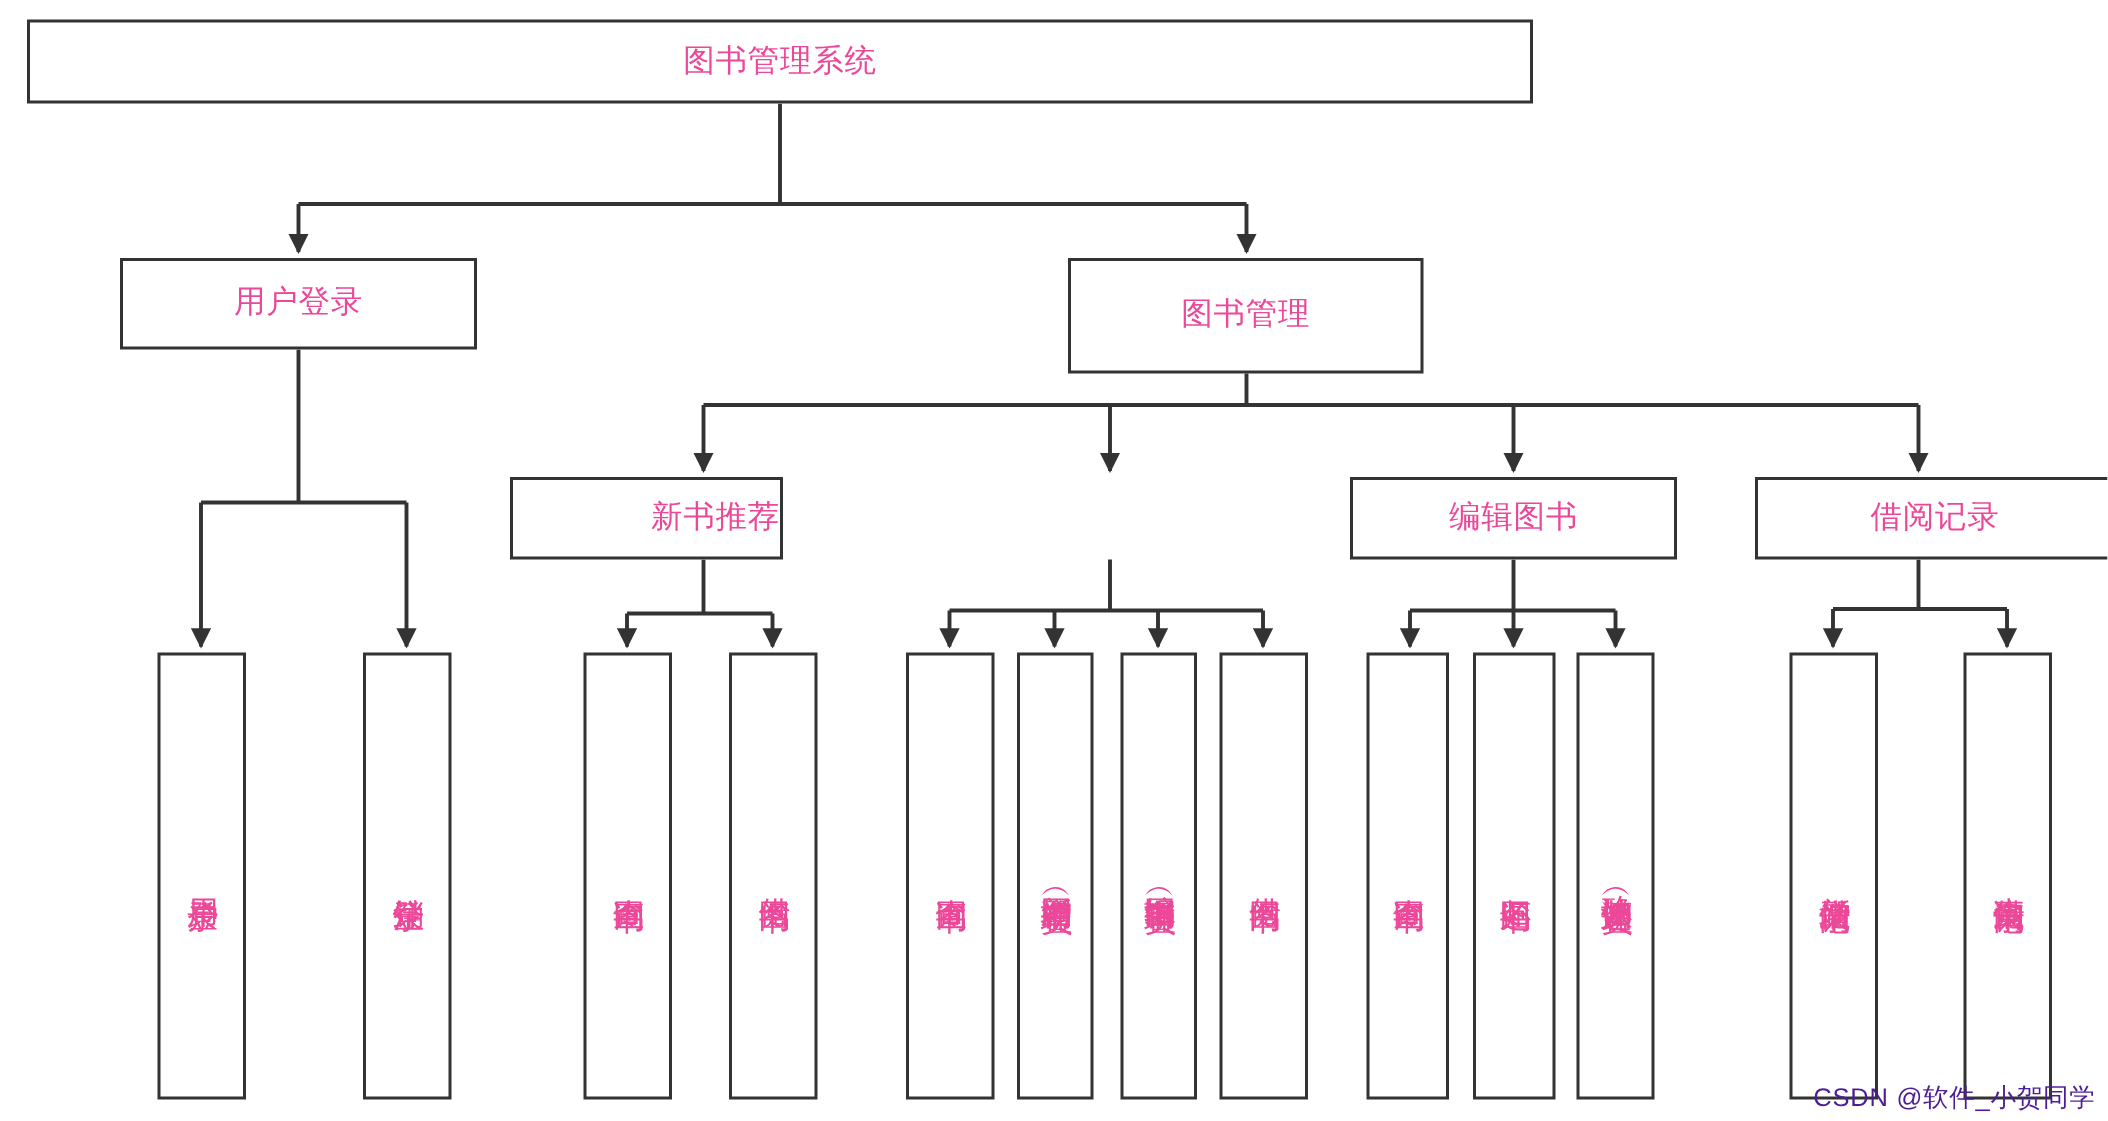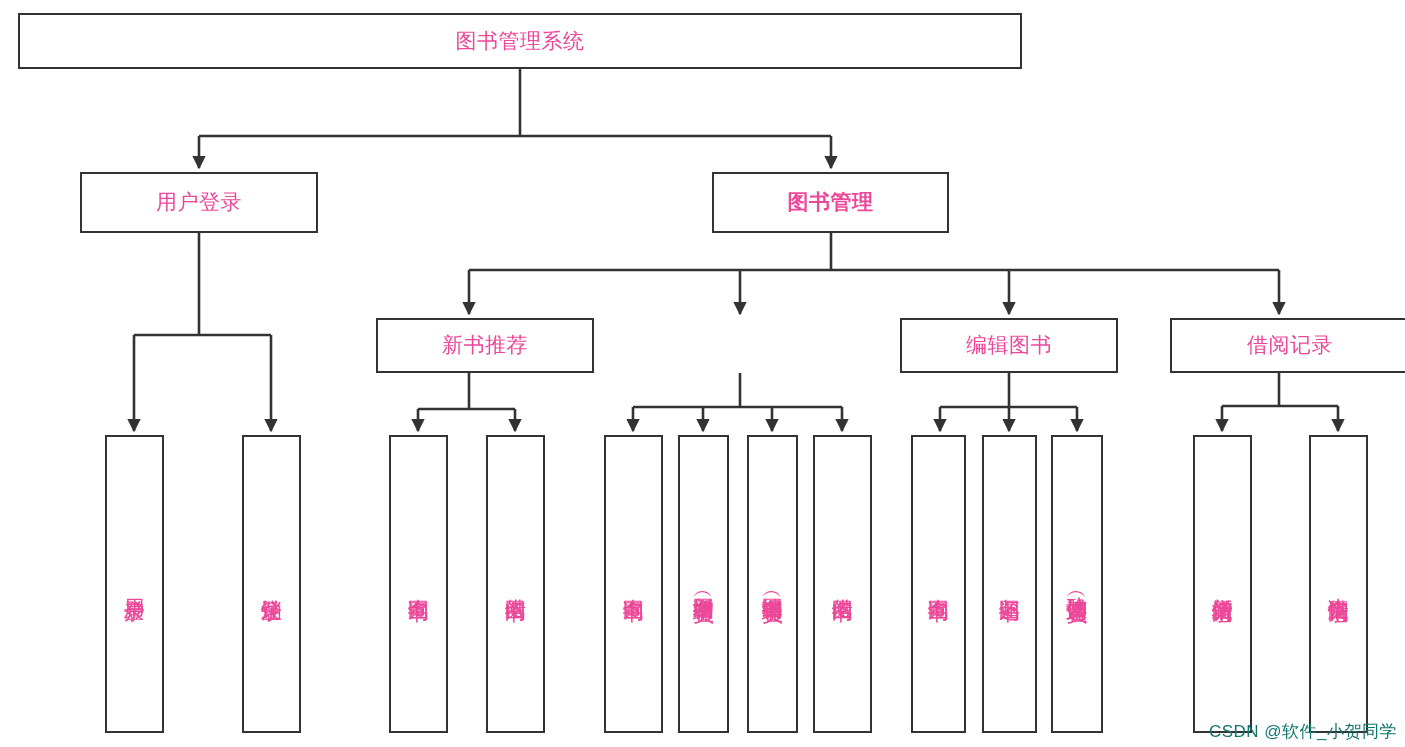--- a/index.html
+++ b/index.html
@@ -61,21 +61,21 @@
     max-height: 100%;
   }
   .leaf .v-label {
     padding: 4px 0;
   }
   #watermark {
     position: absolute;
     right: 8px;
     bottom: 4px;
     font-size: 17px;
-    color: #0f766e;
+    color: #4c1d95;
     white-space: nowrap;
     z-index: 5;
     letter-spacing: 0.5px;
   }
 </style>
 </head>
 <body>
 
 <div id="canvas">
 
@@ -130,25 +130,25 @@
     </g>
   </svg>
 
   <div class="node root" style="left:18px; top:13px; width:1004px; height:56px;">
     <span class="node-label h-label">图书管理系统</span>
   </div>
 
   <div class="node" style="left:80px; top:172px; width:238px; height:61px;">
     <span class="node-label h-label">用户登录</span>
   </div>
-  <div class="node" style="left:712px; top:172px; width:237px; height:61px;font-weight:bold;">
+  <div class="node" style="left:712px; top:172px; width:237px; height:77px;">
     <span class="node-label h-label">图书管理</span>
   </div>
 
-  <div class="node" style="left:376px; top:318px; width:218px; height:55px;">
+  <div class="node" style="left:340px; top:318px; width:182px; height:55px;justify-content:flex-end;">
     <span class="node-label h-label">新书推荐</span>
   </div>
   <div class="node" style="left:900px; top:318px; width:218px; height:55px;">
     <span class="node-label h-label">编辑图书</span>
   </div>
   <div class="node" style="left:1170px; top:318px; width:240px; height:55px;align-items:center;">
     <span class="node-label h-label">借阅记录</span>
   </div>
 
   <div class="node leaf" style="left:105px; top:435px; width:59px; height:298px;">

